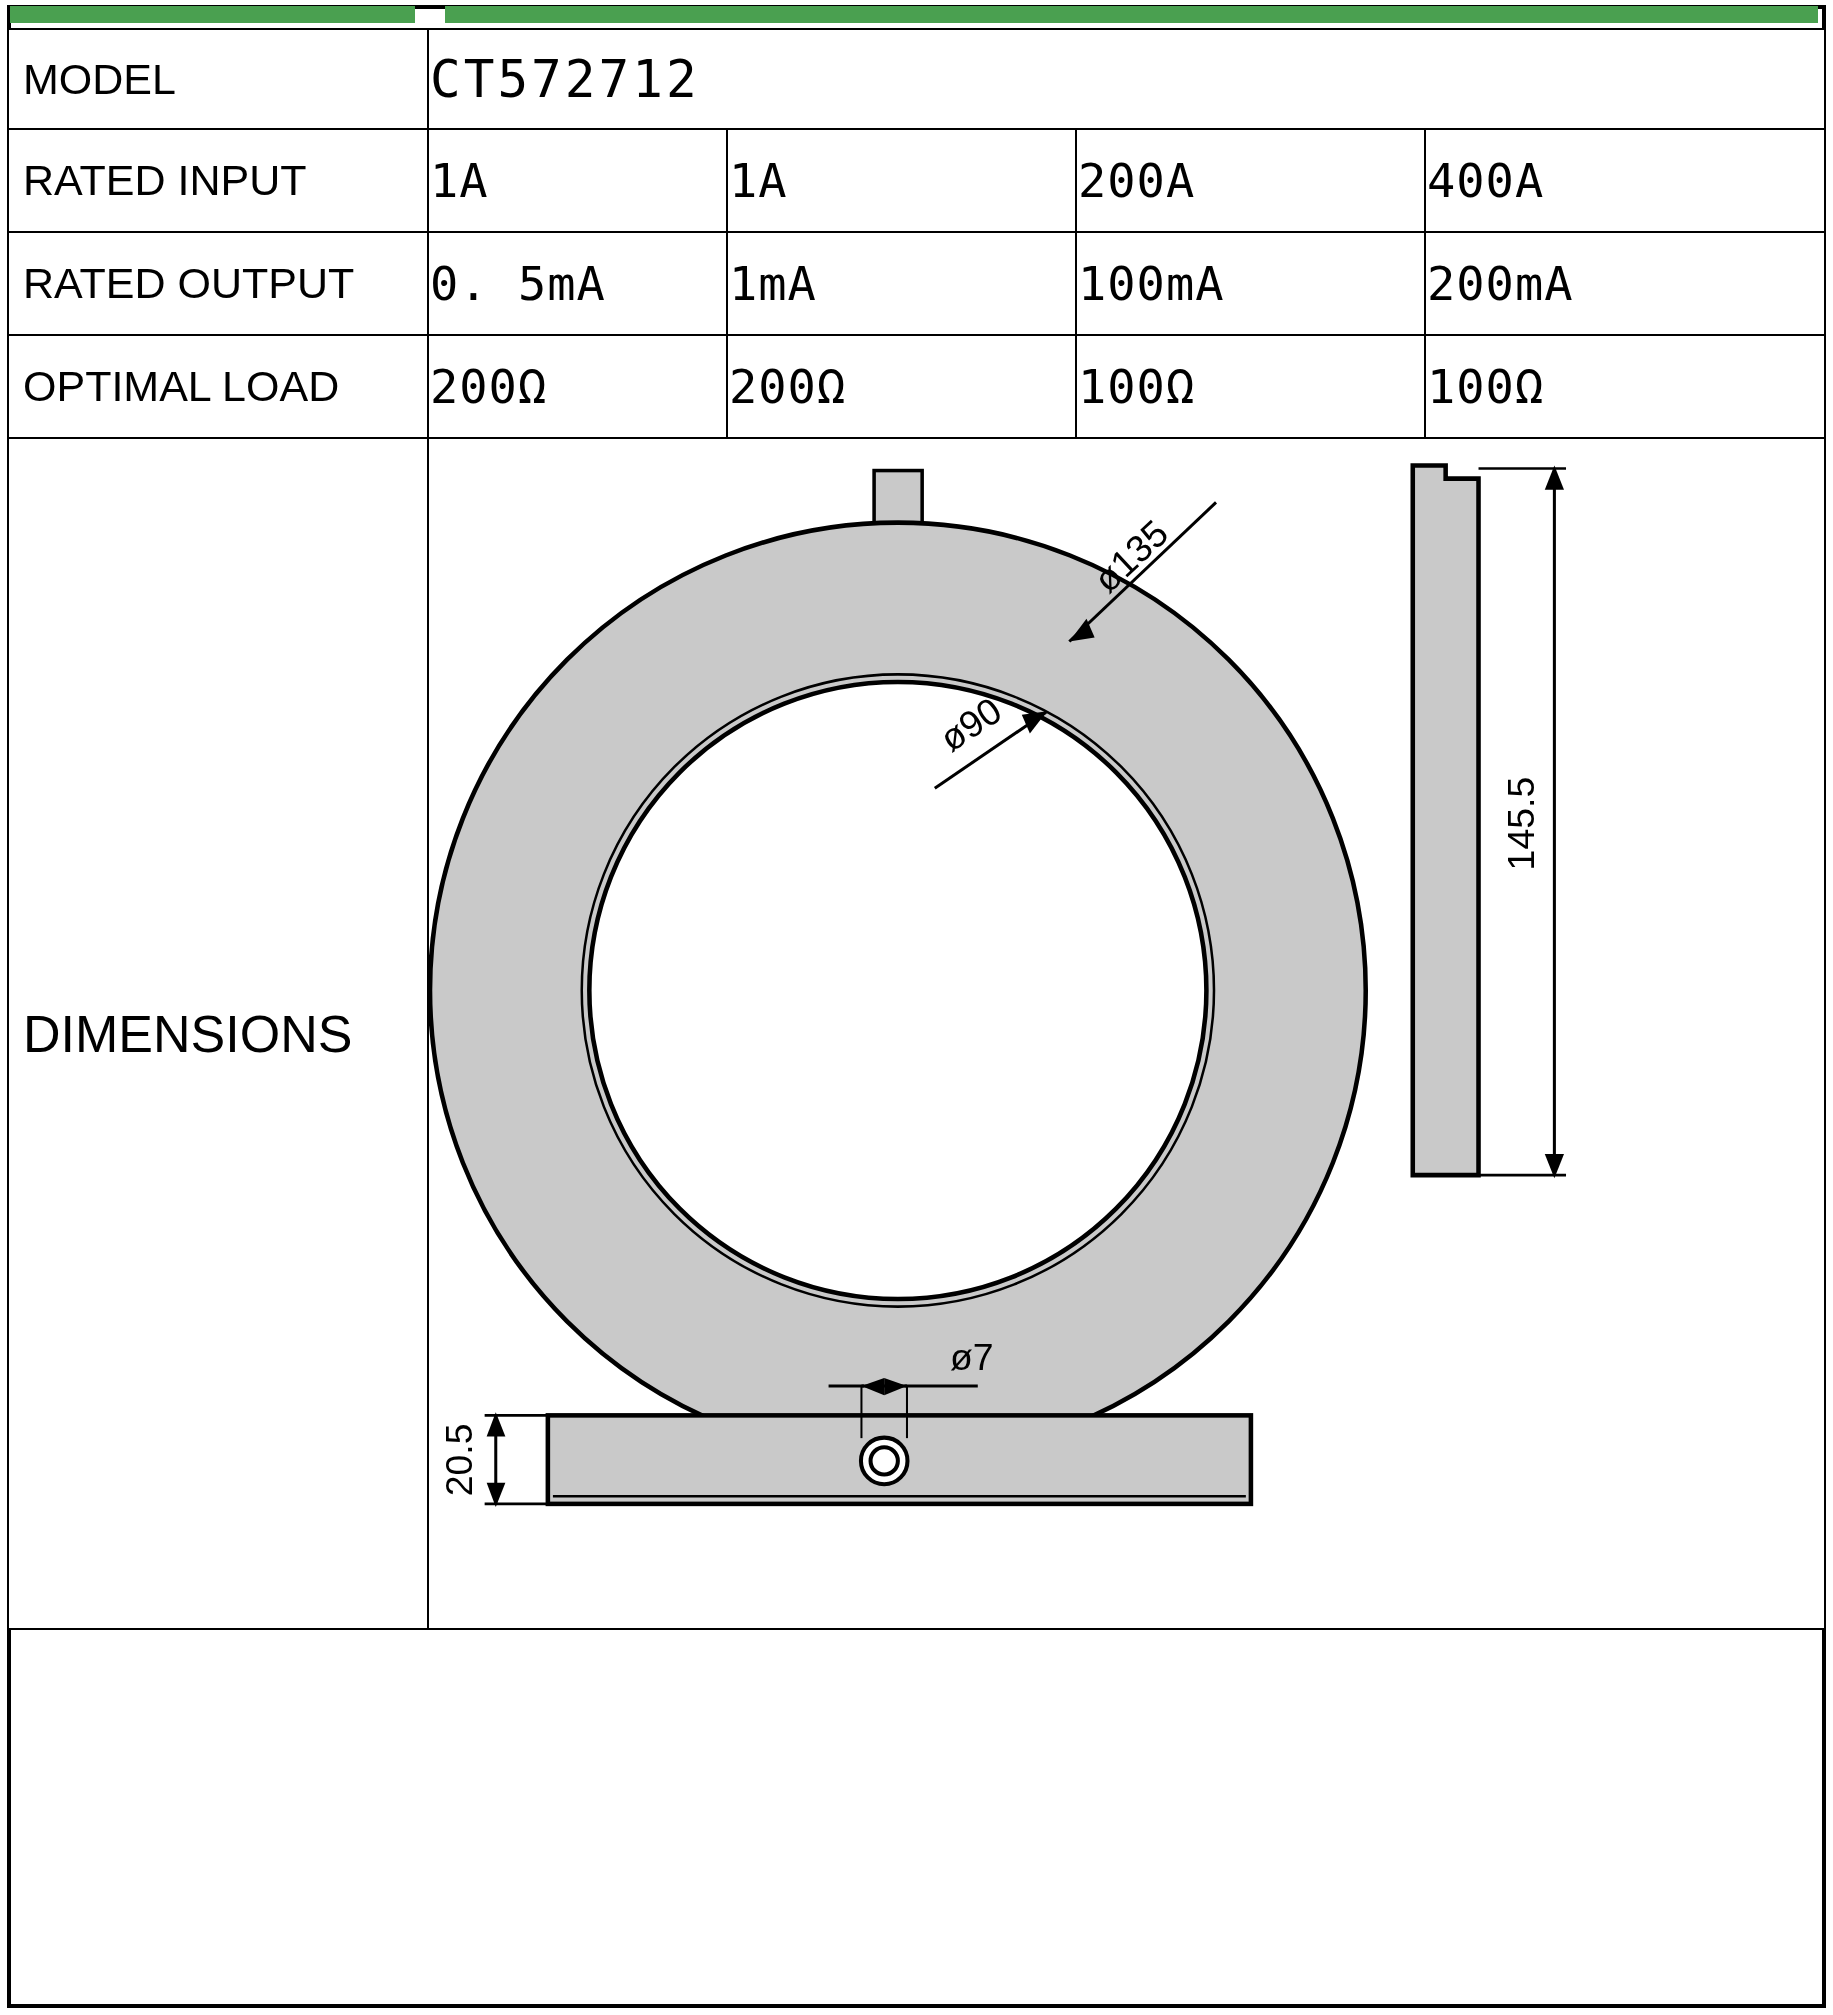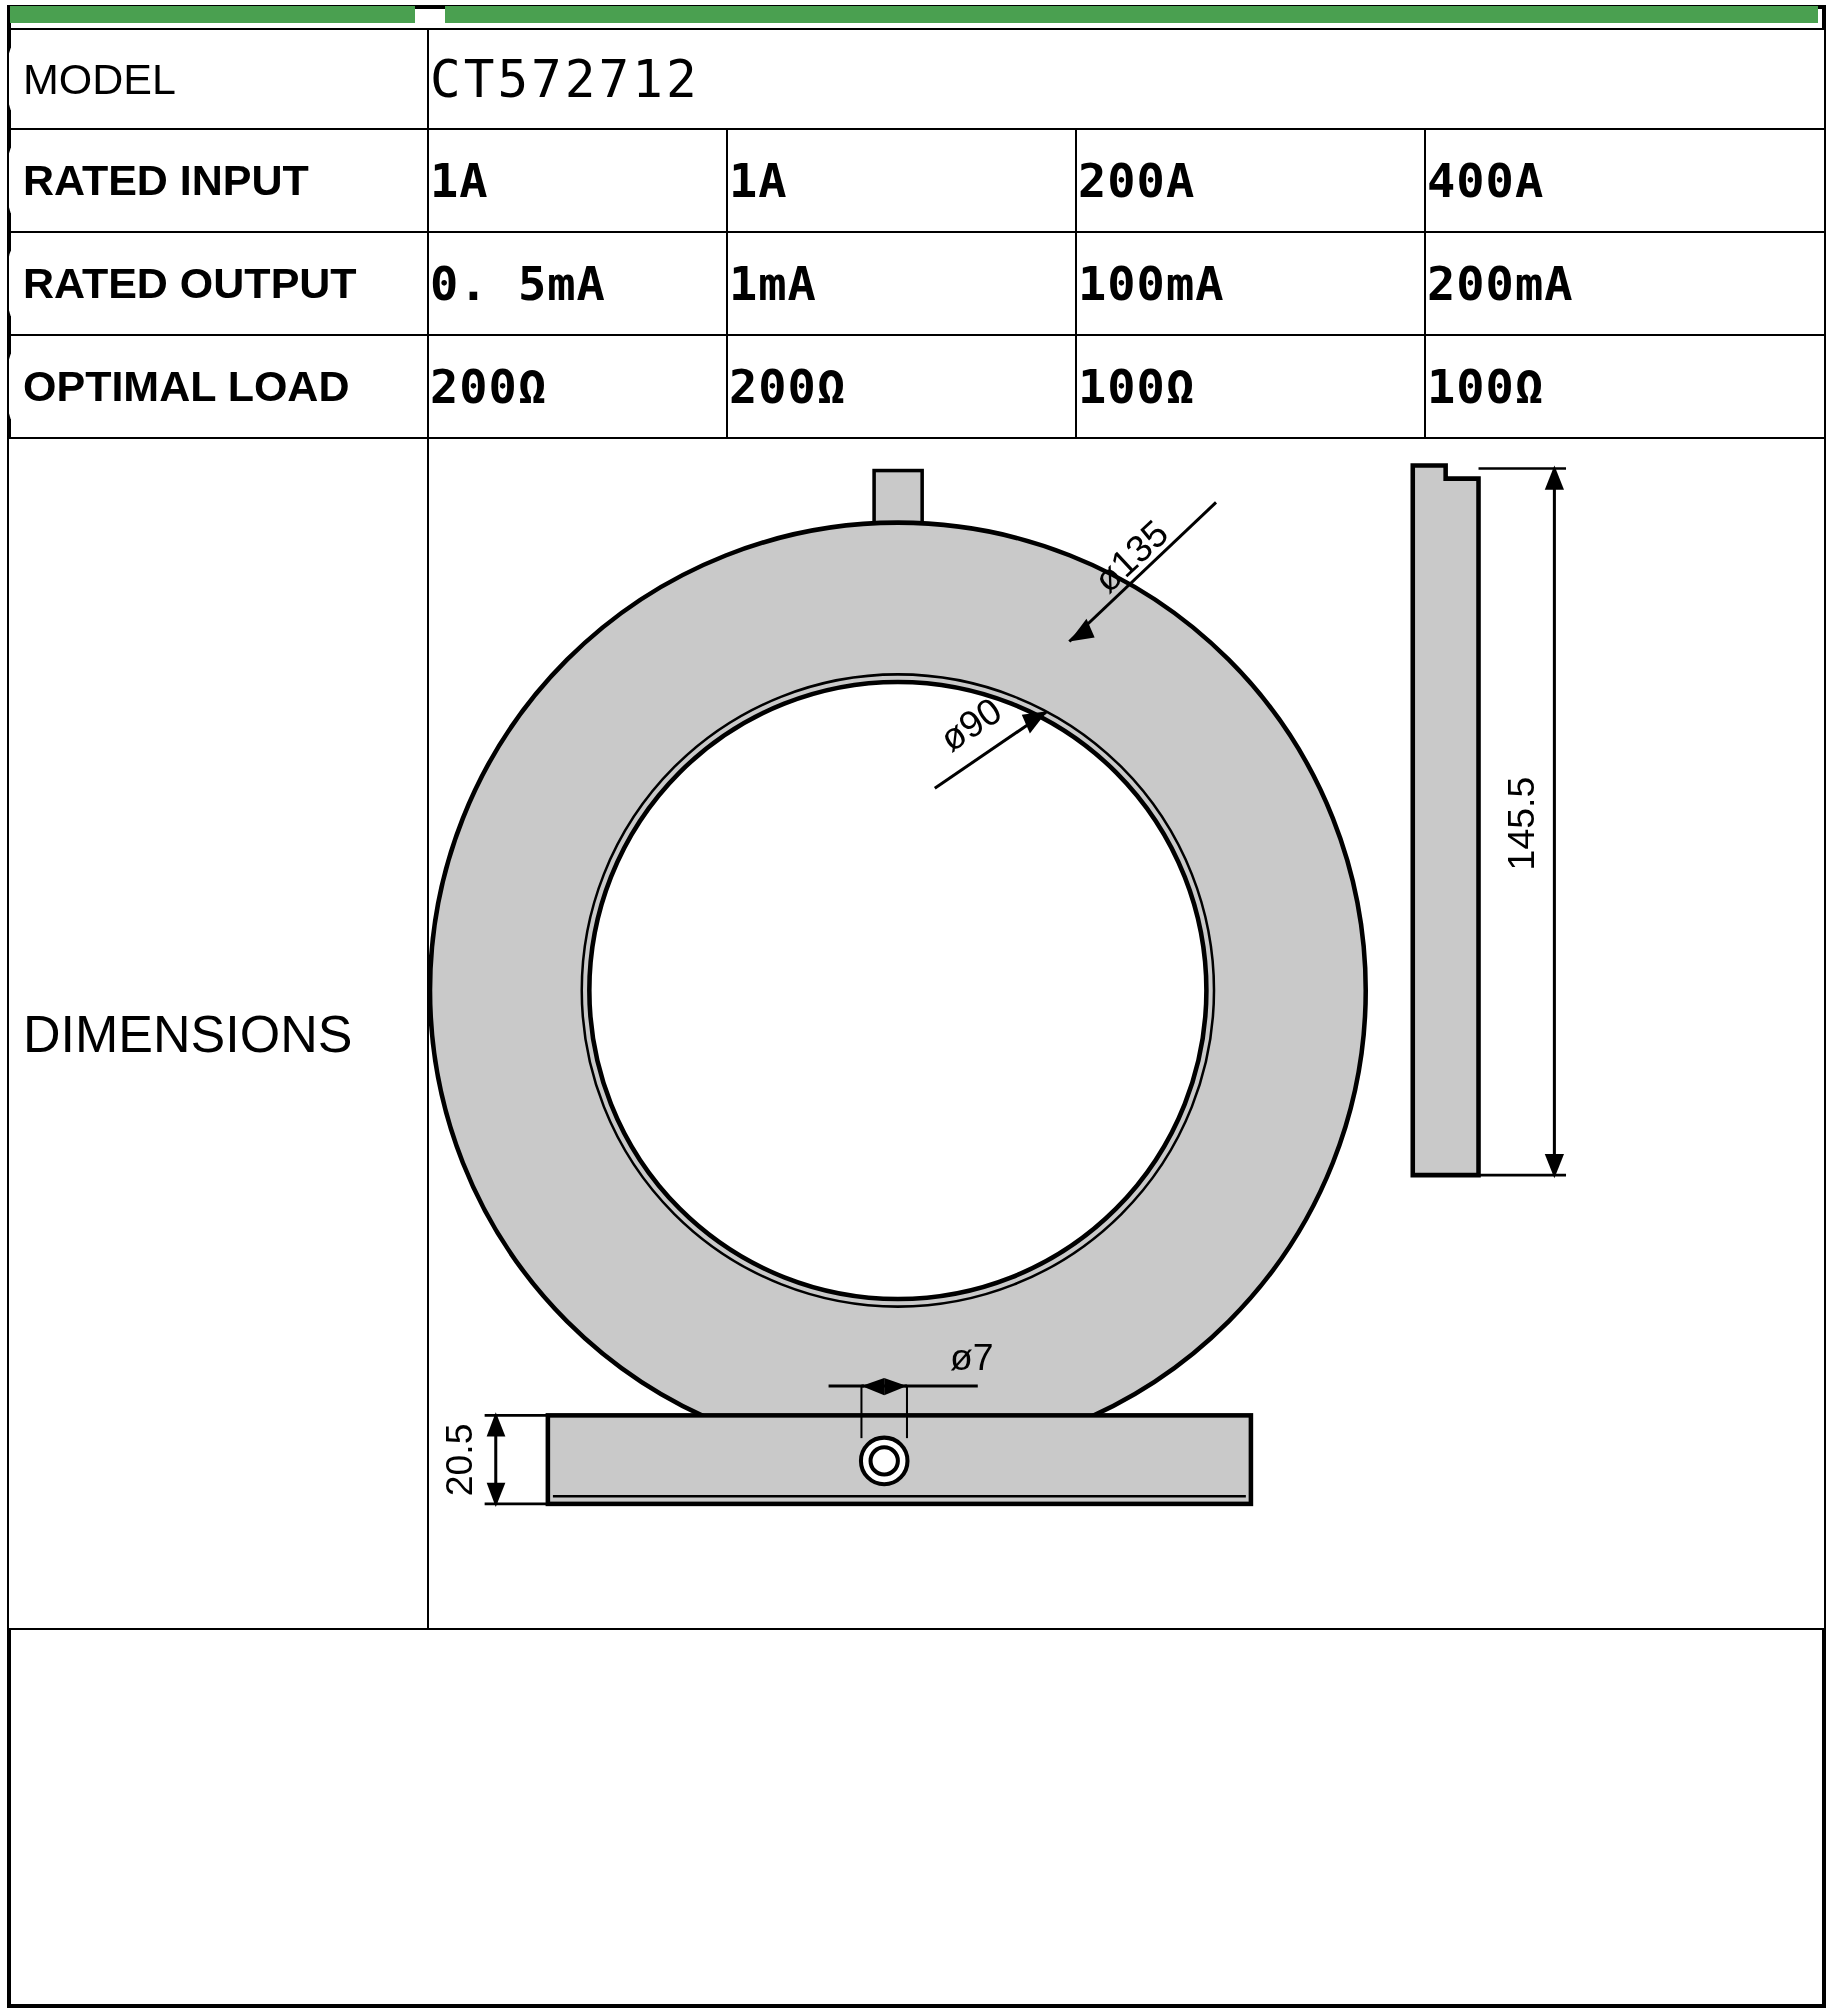--- a/index.html
+++ b/index.html
@@ -58,35 +58,34 @@
     color: #000000;
     background: #ffffff;
   }
   .spec-table td.label {
     text-align: left;
     padding-left: 14px;
     font-size: 43px;
     font-family: "Liberation Sans", sans-serif;
     letter-spacing: 0px;
     white-space: nowrap;
-    border-radius: 32px;
   }
   .spec-table td.value {
     font-family: "DejaVu Sans Mono", monospace;
     font-size: 47px;
     letter-spacing: 1px;
     margin-left: 17px;
   }
   .spec-table td.model-value {
     font-family: "DejaVu Sans Mono", monospace;
     font-size: 51px;
     letter-spacing: 3px;
   }
   .row-model td { height: 96px; }
-  .row-data  td { height: 99px; font-weight: bold; }
+  .row-data  td { height: 99px; }
 
   
   .dim-label-cell {
     font-size: 52px;
     text-align: left;
     padding-left: 14px;
     vertical-align: middle;
     border: 2.5px solid #000000;
     background: #ffffff;
   }

